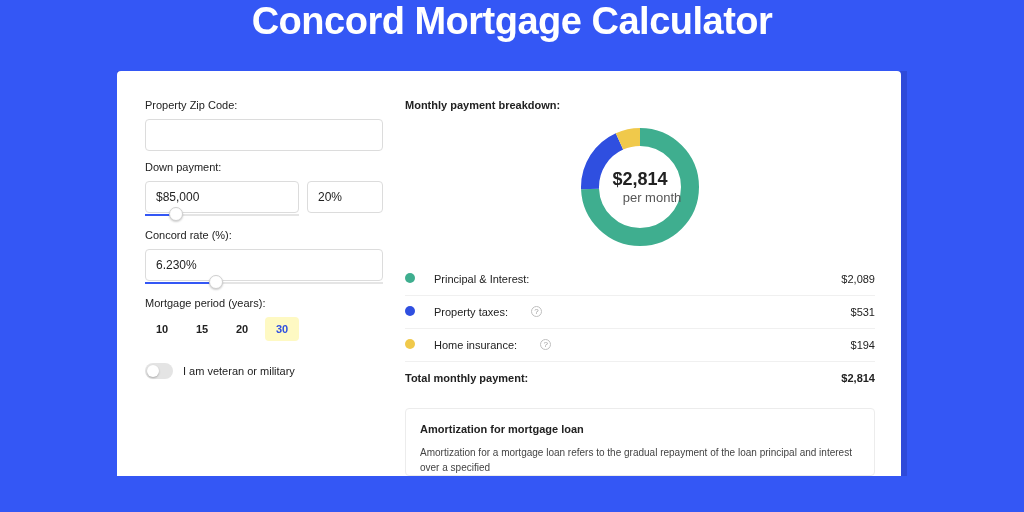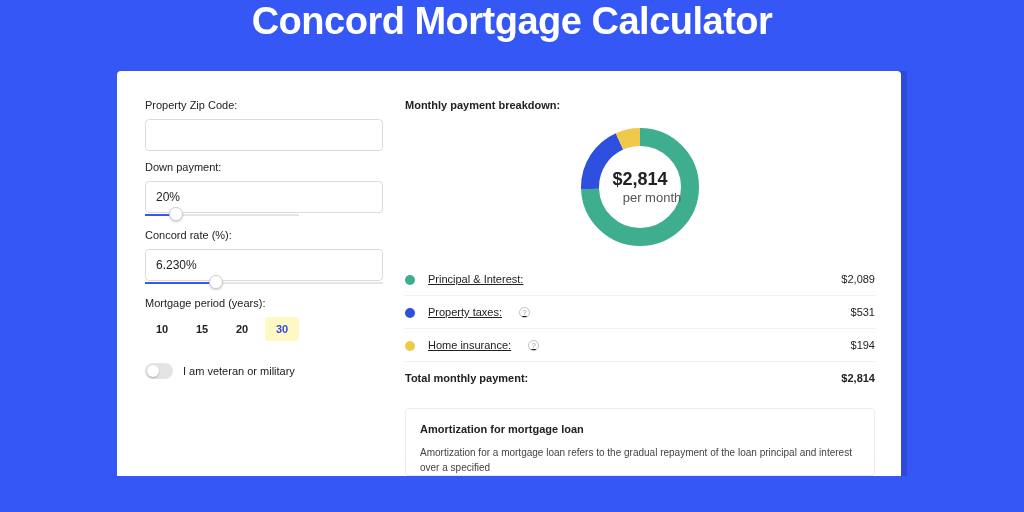--- a/index.html
+++ b/index.html
@@ -85,21 +85,21 @@
     position:absolute; inset:0; display:flex; flex-direction:column;
     align-items:center; justify-content:center;
   }
   .donut-amount { font-size:18px; font-weight:800; }
   .donut-sub    { font-size:13px; color:#555;margin-left:24px; }
   .legend-row {
     display:flex; align-items:center; justify-content:space-between;
     padding:10px 0; border-bottom:1px solid #f0f0f0;
   }
   .legend-row.total { border-bottom:none; font-weight:700; }
-  .legend-left { display:flex; align-items:flex-end; gap:13px;text-decoration:underline; }
+  .legend-left { display:flex; align-items:flex-start; gap:19px; }
   .swatch { width:10px; height:10px; border-radius:50%; }
   .info-icon {
     width:11px; height:11px; border:1px solid #bfbfbf; border-radius:50%;
     display:inline-flex; align-items:center; justify-content:center;
     font-size:8px; color:#9a9a9a; margin-left:4px;
   }
   .amort-box {
     margin-top:14px; border:1px solid #ececec; border-radius:4px;
     padding:14px 14px 0 14px;
   }
@@ -118,20 +118,21 @@
 
     <div class="field">
       <div class="field-label">Property Zip Code:</div>
       <input class="text-input" value="" style="">
     </div>
 
 
     <div class="field">
       <div class="field-label">Down payment:</div>
       <div class="dp-row">
+        <input class="text-input dp-amount" value="$85,000" style="">
         <input class="text-input dp-pct" value="20%" style="">
       </div>
       <div class="slider-wrap" style="width:154px">
         <div class="slider-track"></div>
         <div class="slider-fill" style="width:20%"></div>
         <div class="slider-thumb" style="left:20%"></div>
       </div>
     </div>
 
     <div class="field">

